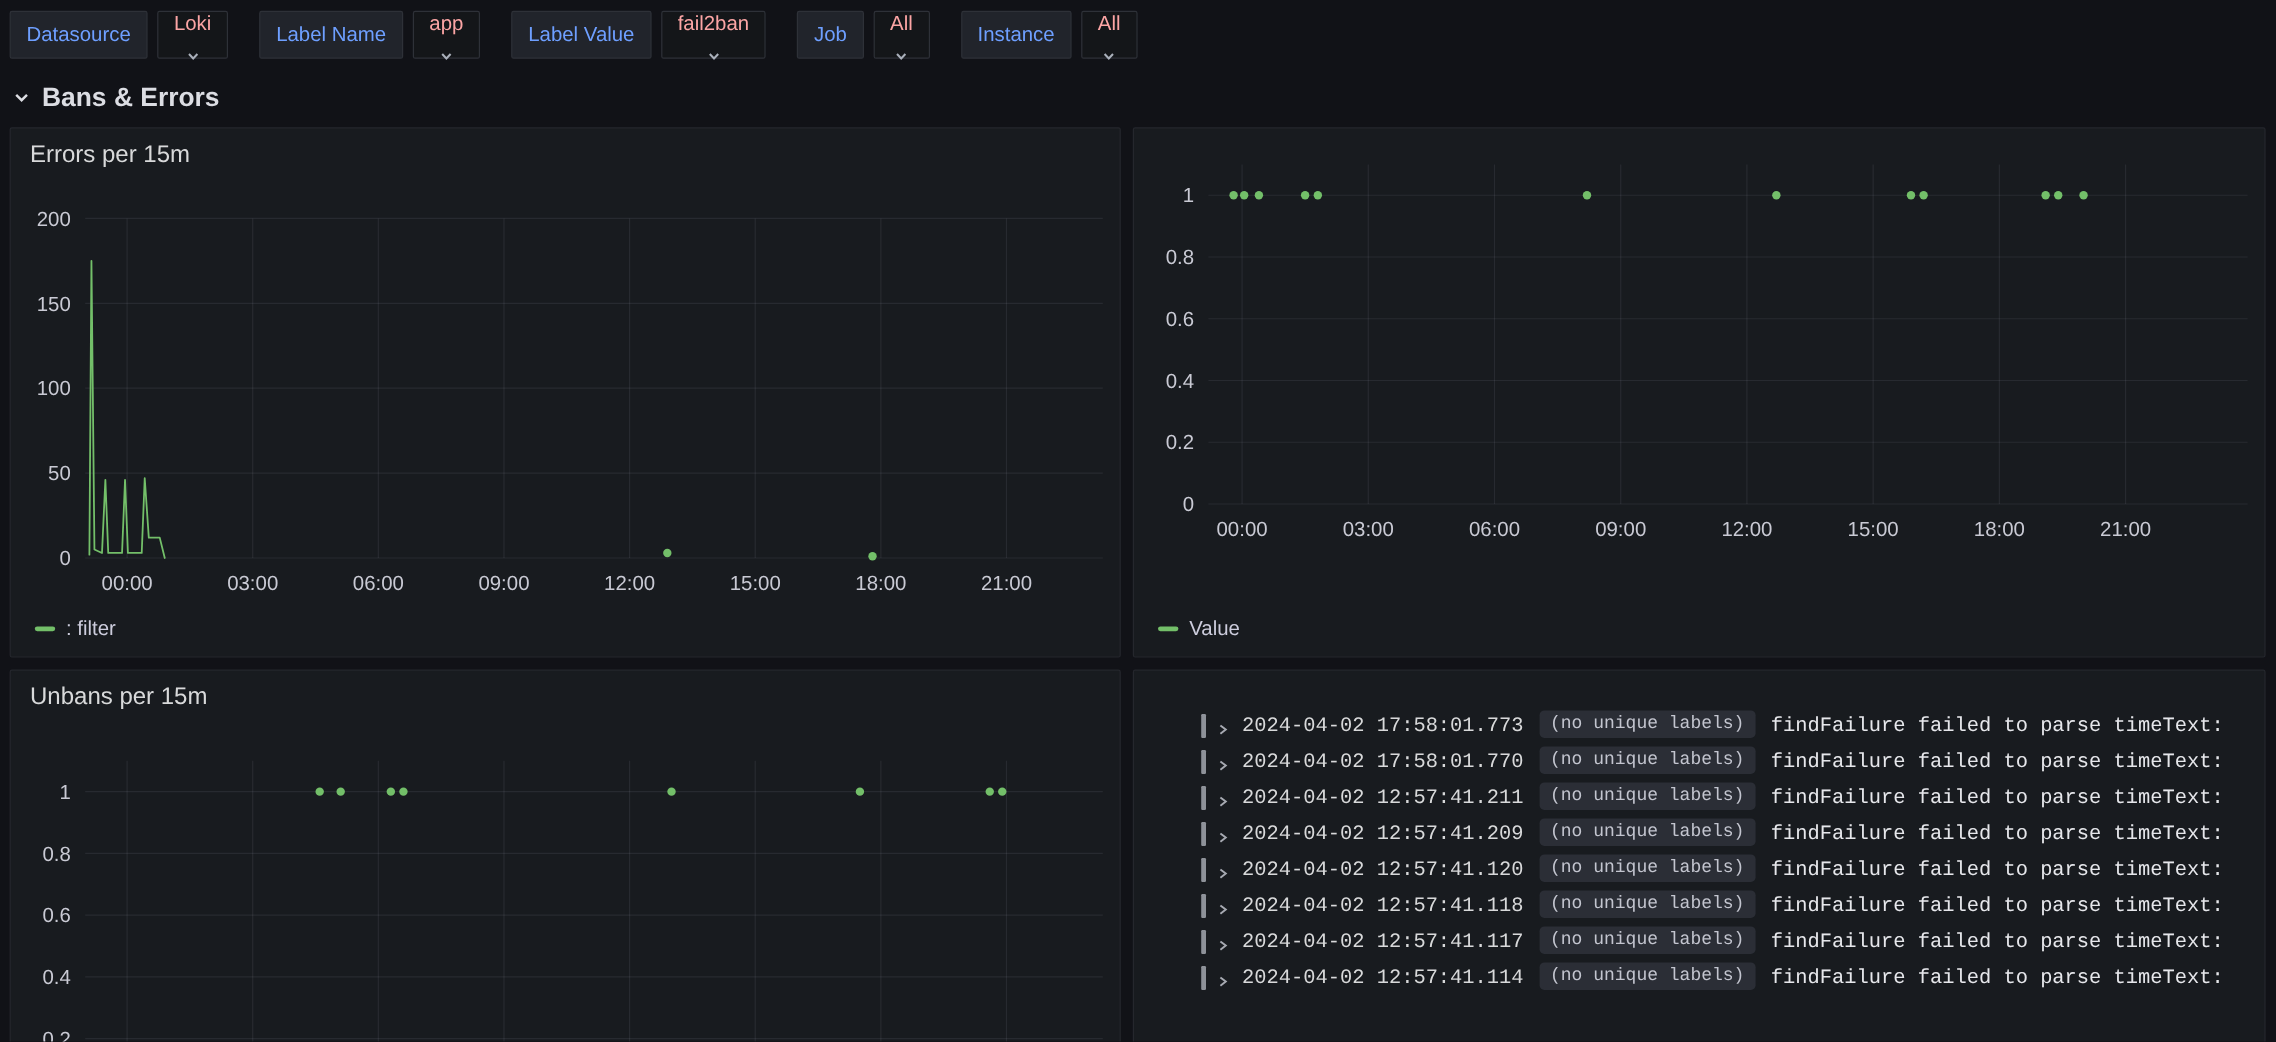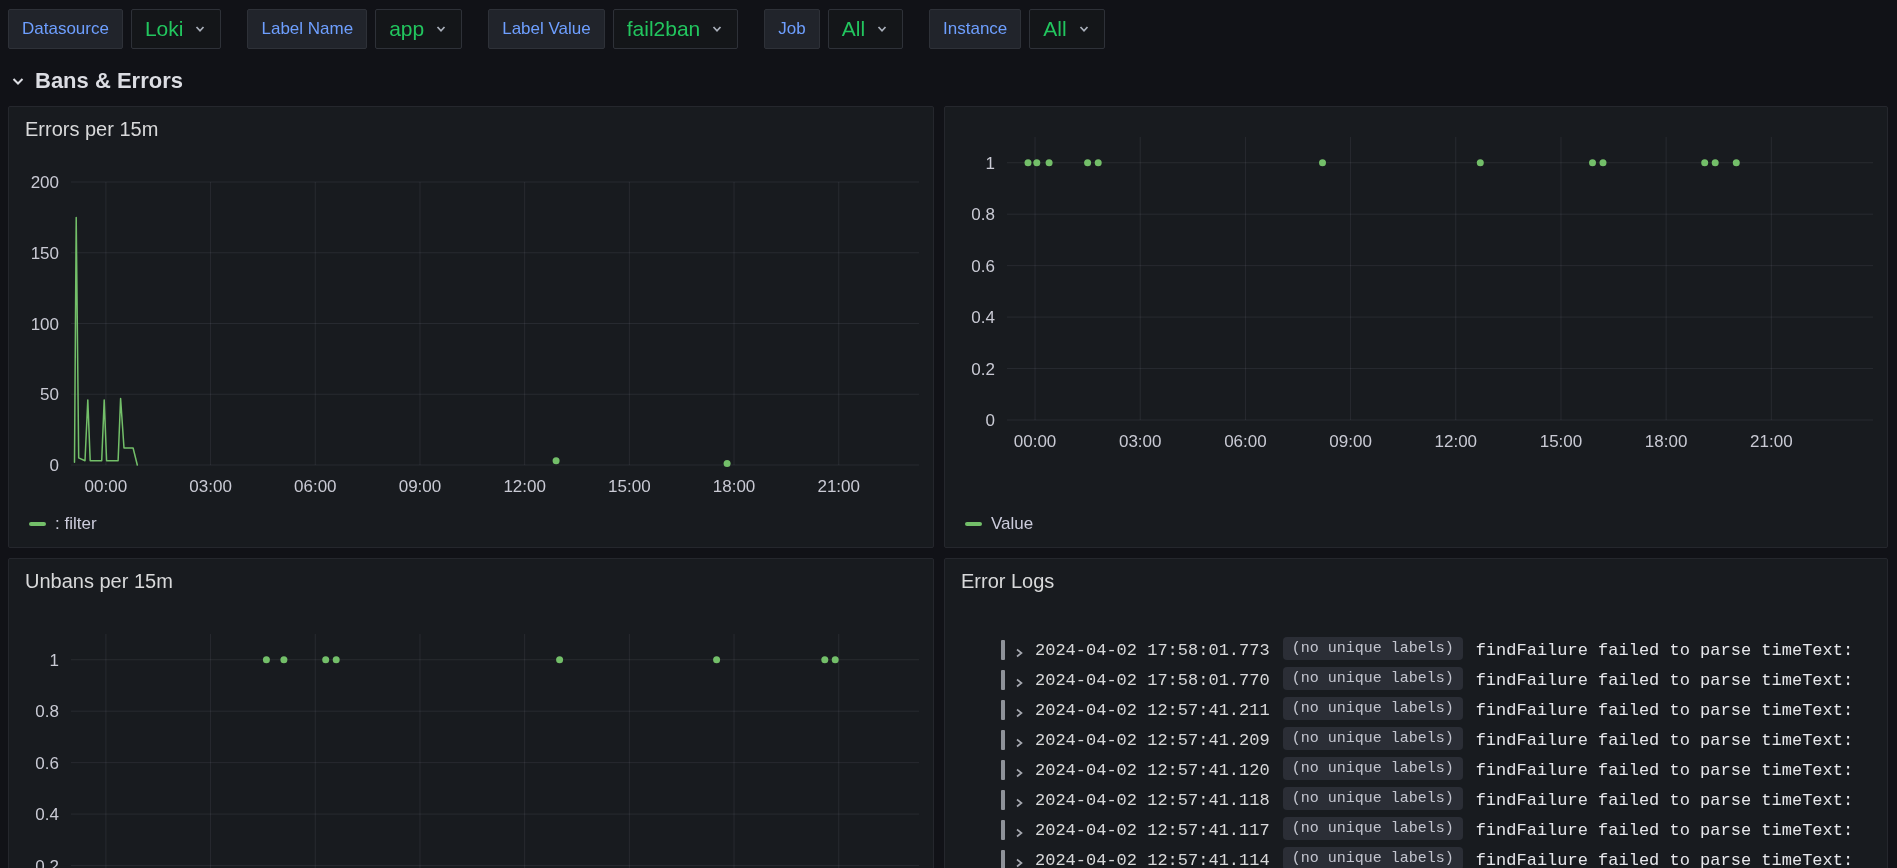--- a/index.html
+++ b/index.html
@@ -14,21 +14,21 @@
   .topbar { display:flex; align-items:center; gap:26px; padding:6px 0 0 8px; height:52px; }
   .var-group { display:flex; gap:8px; }
   .var-label {
     display:flex; align-items:center; height:40px; padding:0 13px;
     background:#21242b; border:1px solid #2e3138; border-radius:2px;
     color:#6e9fff; font-size:17px; font-weight:500; white-space:nowrap;text-align:right;
   }
   .var-value {
     display:flex; align-items:center; gap:10px; height:40px; padding:0 13px;
     background:#141619; border:1px solid #2e3138; border-radius:2px;
-    color:#22c55e; font-size:21px; white-space:nowrap; cursor:pointer;
+    color:#fca5a5; font-size:17px; white-space:nowrap; cursor:pointer;flex-direction:column;
   }
   .caret { display:flex; align-items:center; }
 
   
   .row-header { display:flex; align-items:center; gap:9px; padding:16px 0 12px 10px; cursor:pointer; }
   .row-title { font-size:22px; font-weight:600; color:#dcdde3; }
 
   
   .grid {
     display:grid; grid-template-columns:926px 944px; grid-auto-rows:442px;
@@ -266,23 +266,20 @@
           <circle cx="327.2" cy="55.7" r="3.5" fill="#73bf69"></circle>
           <circle cx="550.6" cy="55.7" r="3.5" fill="#73bf69"></circle>
           <circle cx="707.6" cy="55.7" r="3.5" fill="#73bf69"></circle>
           <circle cx="815.8" cy="55.7" r="3.5" fill="#73bf69"></circle>
           <circle cx="826.2" cy="55.7" r="3.5" fill="#73bf69"></circle>
         </svg></div>
 
   </section>
 
   <section class="panel">
-    <header class="panel-header">
-      <h2 class="panel-title">Error Logs</h2>
-    </header>
     <div class="logs" id="log-rows">
   <div class="log-row">
     <span class="log-bar"></span>
     <span class="log-chevron">
             <svg width="11" height="14" viewBox="0 0 11 14" fill="none">
               <path d="M3 3.5l4.5 3.5L3 10.5" stroke="#a6a9b1" stroke-width="1.6"></path>
             </svg>
           </span>
     <span class="log-time">2024-04-02 17:58:01.773</span>
     <span class="log-badge">(no unique labels)</span>

